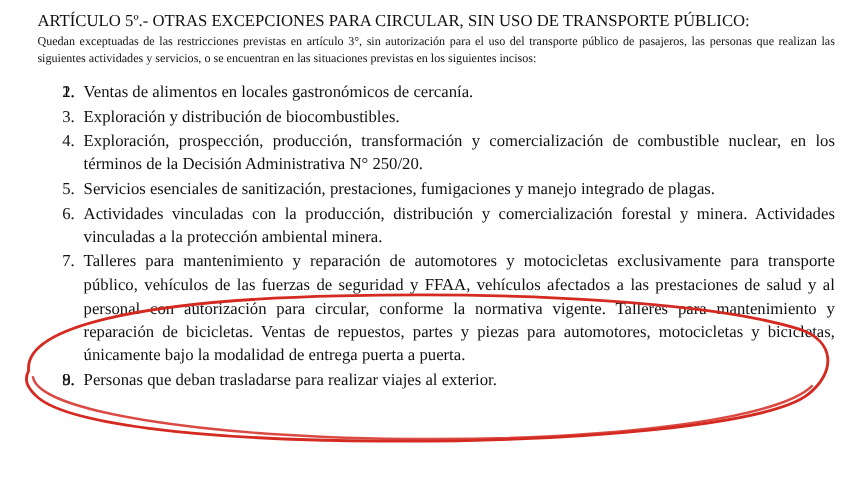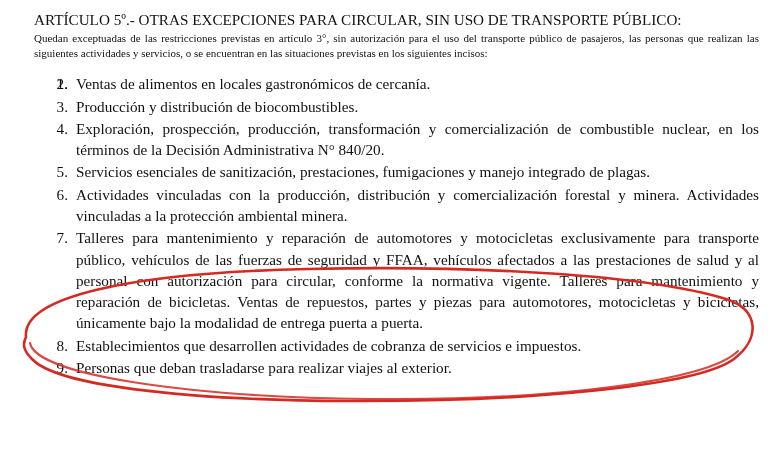--- a/index.html
+++ b/index.html
@@ -79,41 +79,40 @@
   <ol class="items">
     <li>
       <span class="num">1.</span>
     </li>
     <li>
       <span class="num">2.</span>
       <span>Ventas de alimentos en locales gastronómicos de cercanía.</span>
     </li>
     <li>
       <span class="num">3.</span>
-      <span>Producción y distribución de biocombustibles.</span>
+      <span>Exploración y distribución de biocombustibles.</span>
     </li>
     <li>
       <span class="num">4.</span>
-      <span>Exploración, prospección, producción, transformación y comercialización de combustible nuclear, en los términos de la Decisión Administrativa N° 840/20.</span>
+      <span>Exploración, prospección, producción, transformación y comercialización de combustible nuclear, en los términos de la Decisión Administrativa N° 250/20.</span>
     </li>
     <li>
       <span class="num">5.</span>
       <span>Servicios esenciales de sanitización, prestaciones, fumigaciones y manejo integrado de plagas.</span>
     </li>
     <li>
       <span class="num">6.</span>
       <span>Actividades vinculadas con la producción, distribución y comercialización forestal y minera. Actividades vinculadas a la protección ambiental minera.</span>
     </li>
     <li>
       <span class="num">7.</span>
       <span>Talleres para mantenimiento y reparación de automotores y motocicletas exclusivamente para transporte público, vehículos de las fuerzas de seguridad y FFAA, vehículos afectados a las prestaciones de salud y al personal con autorización para circular, conforme la normativa vigente. Talleres para mantenimiento y reparación de bicicletas. Ventas de repuestos, partes y piezas para automotores, motocicletas y bicicletas, únicamente bajo la modalidad de entrega puerta a puerta.</span>
     </li>
     <li>
       <span class="num">8.</span>
-      <span>Establecimientos que desarrollen actividades de cobranza de servicios e impuestos.</span>
     </li>
     <li>
       <span class="num">9.</span>
       <span>Personas que deban trasladarse para realizar viajes al exterior.</span>
     </li>
 
   </ol>
 
   <div class="ellipse">
     <svg width="756" height="142" viewBox="0 0 756 142" fill="none" xmlns="http://www.w3.org/2000/svg">

